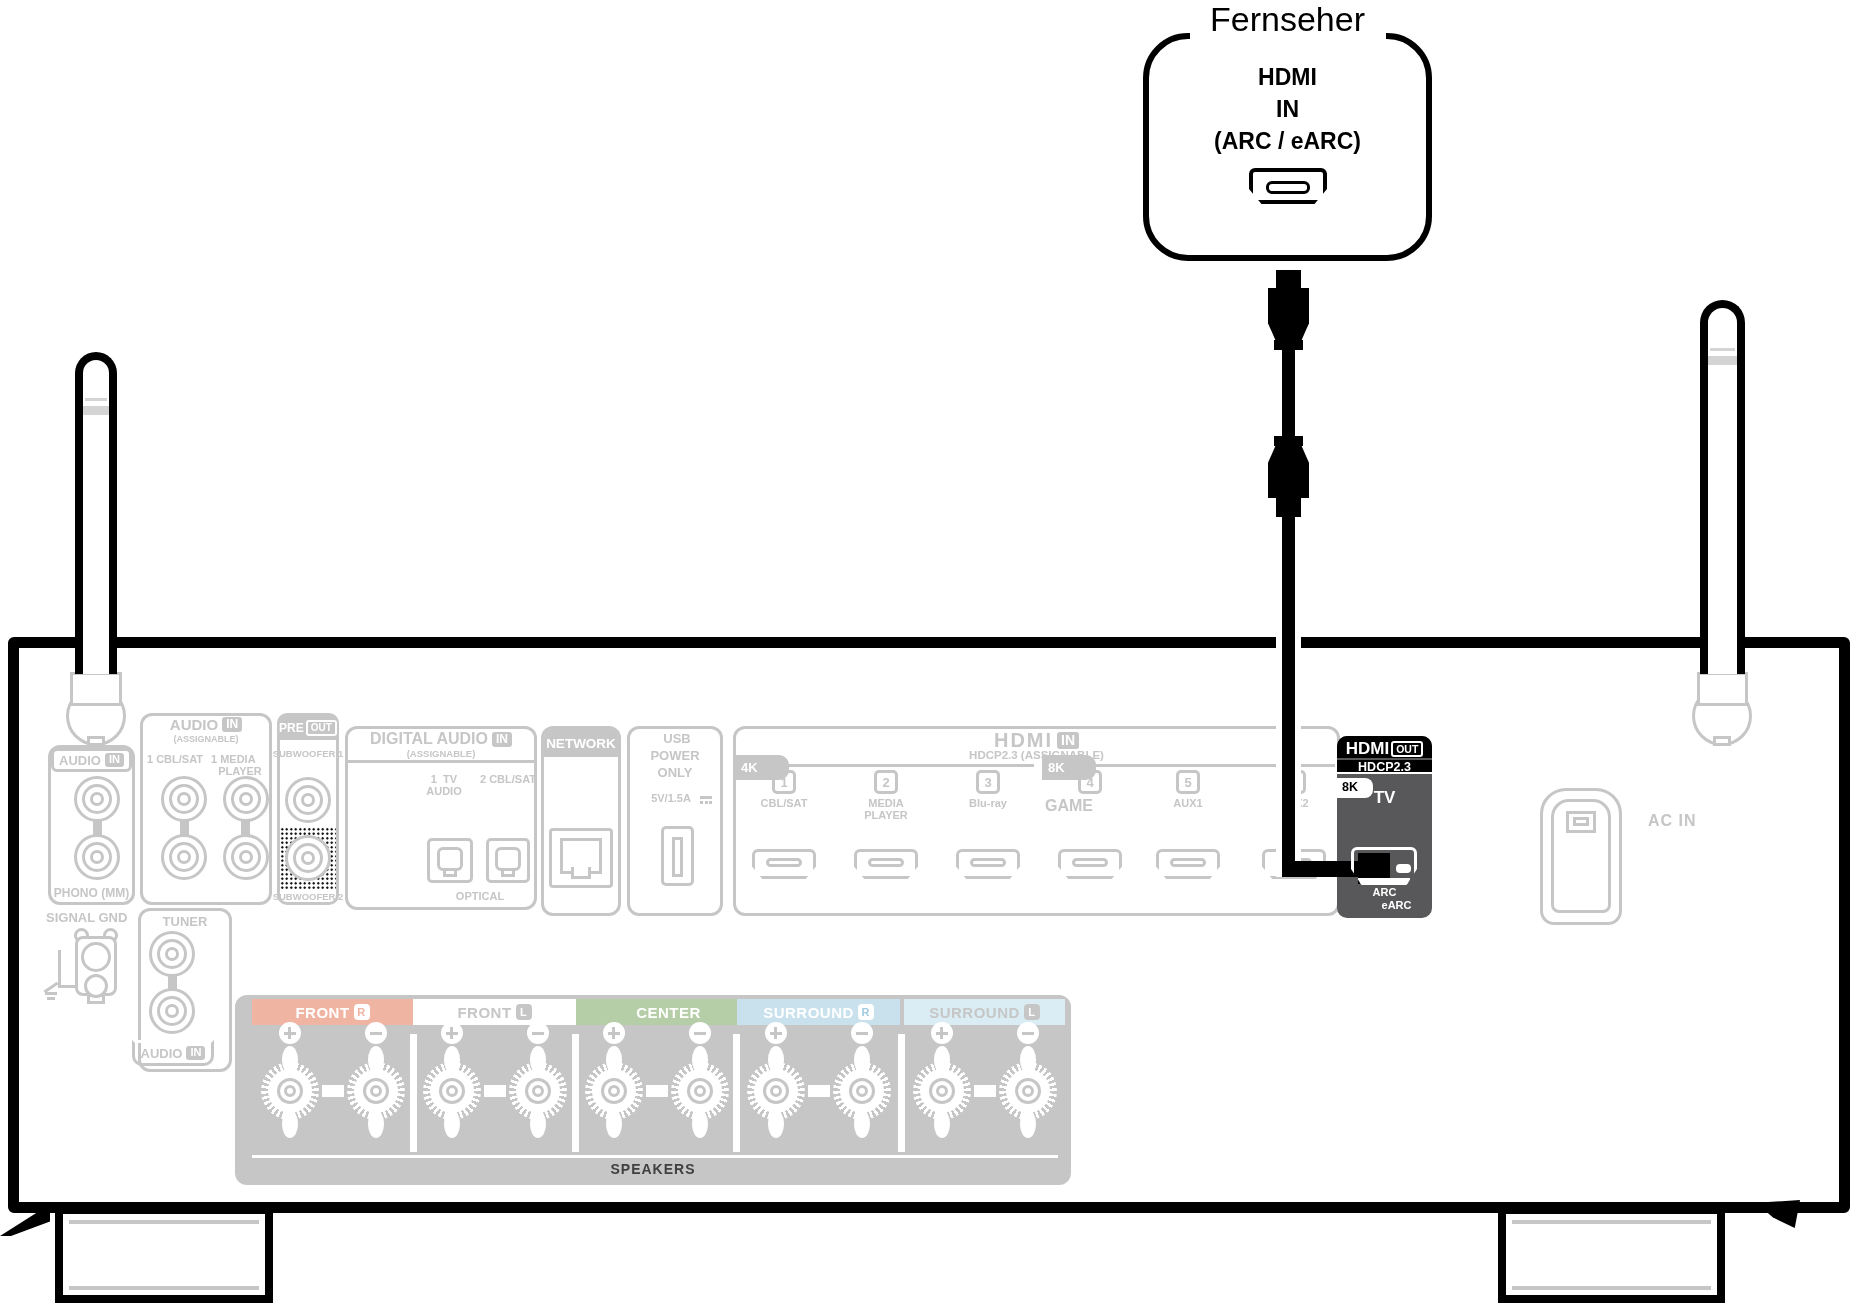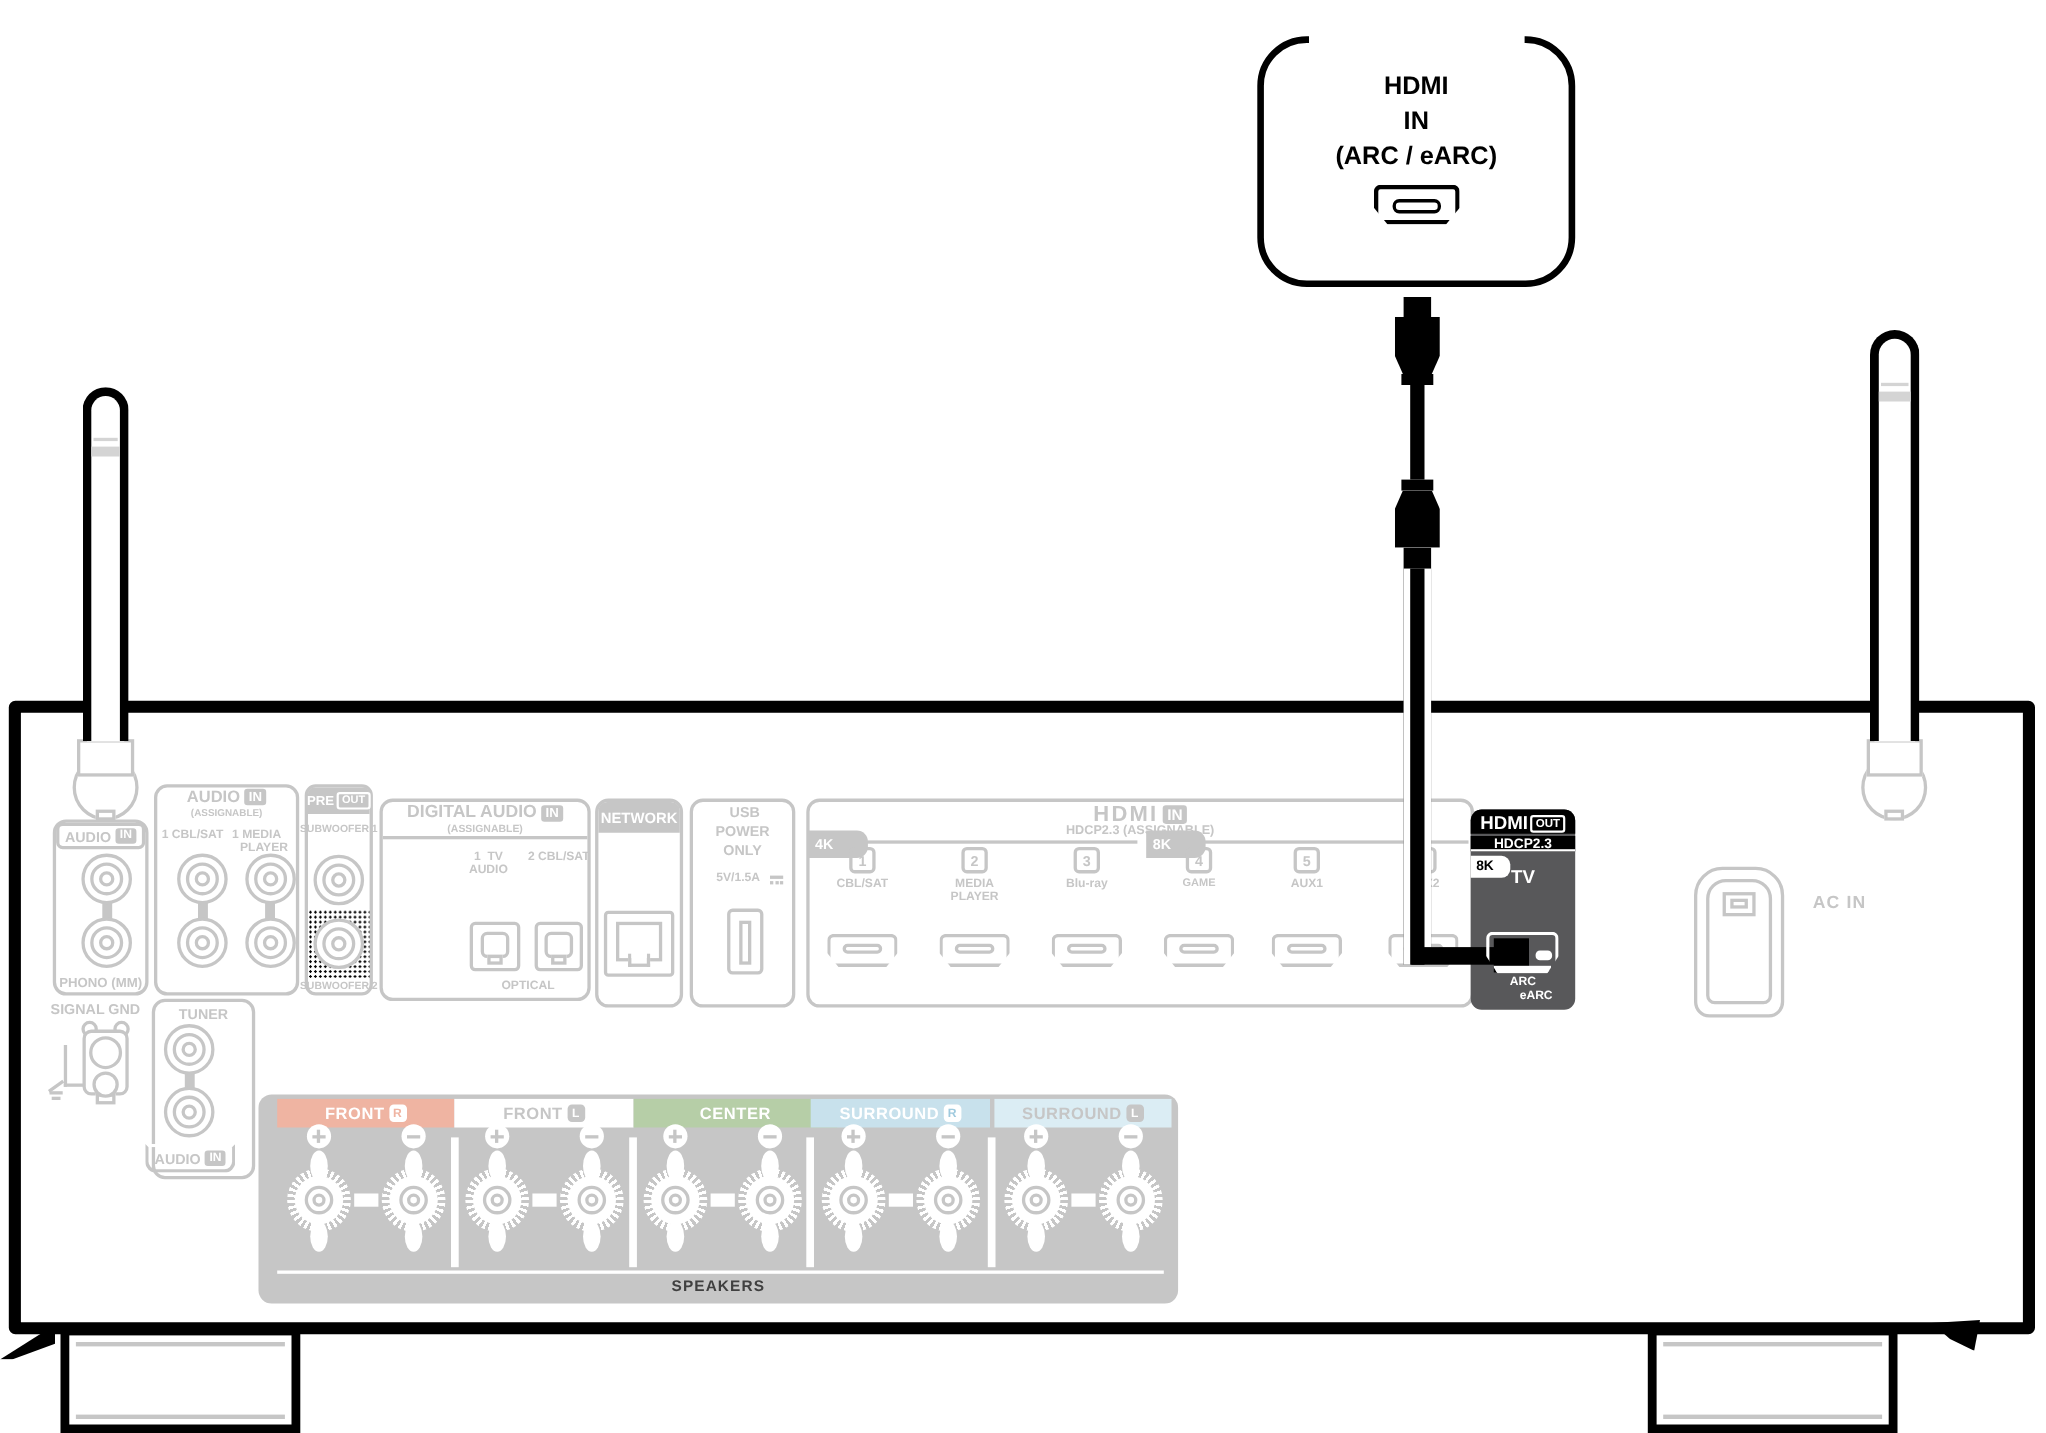--- a/index.html
+++ b/index.html
@@ -27,20 +27,21 @@
         background-size:4.5px 4.5px;background-color:#fff}
   .white{background:#fff}
 </style>
 </head>
 <body>
 
 <div id="stage">
 
   <div class="abs" style="left:1143px;top:33px;width:289px;height:228px;border:6px solid #000;border-radius:45px;background:#fff"></div>
   <div class="abs white" style="left:1190px;top:28px;width:196px;height:16px"></div>
+  <div class="abs center" style="left:1143px;top:0px;width:289px;font-size:34px;font-weight:500;color:#000">Fernseher</div>
   <div class="abs center" style="left:1143px;top:64px;width:289px;font-size:23px;font-weight:700;color:#000">HDMI</div>
   <div class="abs center" style="left:1143px;top:96px;width:289px;font-size:23px;font-weight:700;color:#000">IN</div>
   <div class="abs center" style="left:1143px;top:128px;width:289px;font-size:23px;font-weight:700;color:#000">(ARC / eARC)</div>
 
   <div class="abs sock black" style="left:1249px;top:168px;width:78px;height:36px;border-width:4px">
     <div class="slot black" style="left:13px;top:9px;width:44px;height:13px"></div>
   </div>
 
   <div class="abs" style="left:1276px;top:270px;width:25px;height:19px;background:#000"></div>
   <div class="abs" style="left:1268px;top:288px;width:41px;height:52px;background:#000;clip-path:polygon(0 0,100% 0,100% 68%,82% 100%,18% 100%,0 68%)"></div>
@@ -196,21 +197,21 @@
       <div class="abs" style="left: 841px; top: 809px; width: 90px; color: rgb(198, 198, 198); font-weight: bold; font-size: 11px; text-align: center; z-index: 3;">PLAYER</div>
       <div class="abs" style="left: 854px; top: 849px; width: 64px; height: 30px; border: 3px solid rgb(198, 198, 198); border-radius: 6px; background: rgb(255, 255, 255); clip-path: polygon(0px 0px, 100% 0px, 100% 58%, 84% 100%, 16% 100%, 0px 58%); z-index: 3;">
         <div class="abs" style="left: 11px; top: 6px; width: 36px; height: 9px; border: 3px solid rgb(198, 198, 198); border-radius: 5px; background: rgb(255, 255, 255);"></div>
       </div>
       <div class="abs" style="left: 976px; top: 770px; width: 24px; height: 24px; border: 3px solid rgb(198, 198, 198); border-radius: 5px; color: rgb(198, 198, 198); font-weight: bold; font-size: 13px; text-align: center; line-height: 19px; z-index: 3;">3</div>
       <div class="abs" style="left: 943px; top: 797px; width: 90px; color: rgb(198, 198, 198); font-weight: bold; font-size: 11px; text-align: center; z-index: 3;">Blu-ray</div>
       <div class="abs" style="left: 956px; top: 849px; width: 64px; height: 30px; border: 3px solid rgb(198, 198, 198); border-radius: 6px; background: rgb(255, 255, 255); clip-path: polygon(0px 0px, 100% 0px, 100% 58%, 84% 100%, 16% 100%, 0px 58%); z-index: 3;">
         <div class="abs" style="left: 11px; top: 6px; width: 36px; height: 9px; border: 3px solid rgb(198, 198, 198); border-radius: 5px; background: rgb(255, 255, 255);"></div>
       </div>
       <div class="abs" style="left: 1078px; top: 770px; width: 24px; height: 24px; border: 3px solid rgb(198, 198, 198); border-radius: 5px; color: rgb(198, 198, 198); font-weight: bold; font-size: 13px; text-align: center; line-height: 19px; z-index: 3;">4</div>
-      <div class="abs" style="left: 1045px; top: 797px; width: 90px; color: rgb(198, 198, 198); font-weight: bold; font-size: 10px; text-align: center; z-index: 3;">GAME</div>
+      <div class="abs" style="left: 1045px; top: 797px; width: 90px; color: rgb(198, 198, 198); font-weight: bold; font-size: 16px; text-align: left; z-index: 3;">GAME</div>
       <div class="abs" style="left: 1058px; top: 849px; width: 64px; height: 30px; border: 3px solid rgb(198, 198, 198); border-radius: 6px; background: rgb(255, 255, 255); clip-path: polygon(0px 0px, 100% 0px, 100% 58%, 84% 100%, 16% 100%, 0px 58%); z-index: 3;">
         <div class="abs" style="left: 11px; top: 6px; width: 36px; height: 9px; border: 3px solid rgb(198, 198, 198); border-radius: 5px; background: rgb(255, 255, 255);"></div>
       </div>
       <div class="abs" style="left: 1176px; top: 770px; width: 24px; height: 24px; border: 3px solid rgb(198, 198, 198); border-radius: 5px; color: rgb(198, 198, 198); font-weight: bold; font-size: 13px; text-align: center; line-height: 19px; z-index: 3;">5</div>
       <div class="abs" style="left: 1143px; top: 797px; width: 90px; color: rgb(198, 198, 198); font-weight: bold; font-size: 11px; text-align: center; z-index: 3;">AUX1</div>
       <div class="abs" style="left: 1156px; top: 849px; width: 64px; height: 30px; border: 3px solid rgb(198, 198, 198); border-radius: 6px; background: rgb(255, 255, 255); clip-path: polygon(0px 0px, 100% 0px, 100% 58%, 84% 100%, 16% 100%, 0px 58%); z-index: 3;">
         <div class="abs" style="left: 11px; top: 6px; width: 36px; height: 9px; border: 3px solid rgb(198, 198, 198); border-radius: 5px; background: rgb(255, 255, 255);"></div>
       </div>
       <div class="abs" style="left: 1282px; top: 770px; width: 24px; height: 24px; border: 3px solid rgb(198, 198, 198); border-radius: 5px; color: rgb(198, 198, 198); font-weight: bold; font-size: 13px; text-align: center; line-height: 19px; z-index: 3;">6</div>
       <div class="abs" style="left: 1249px; top: 797px; width: 90px; color: rgb(198, 198, 198); font-weight: bold; font-size: 11px; text-align: center; z-index: 3;">AUX2</div>

